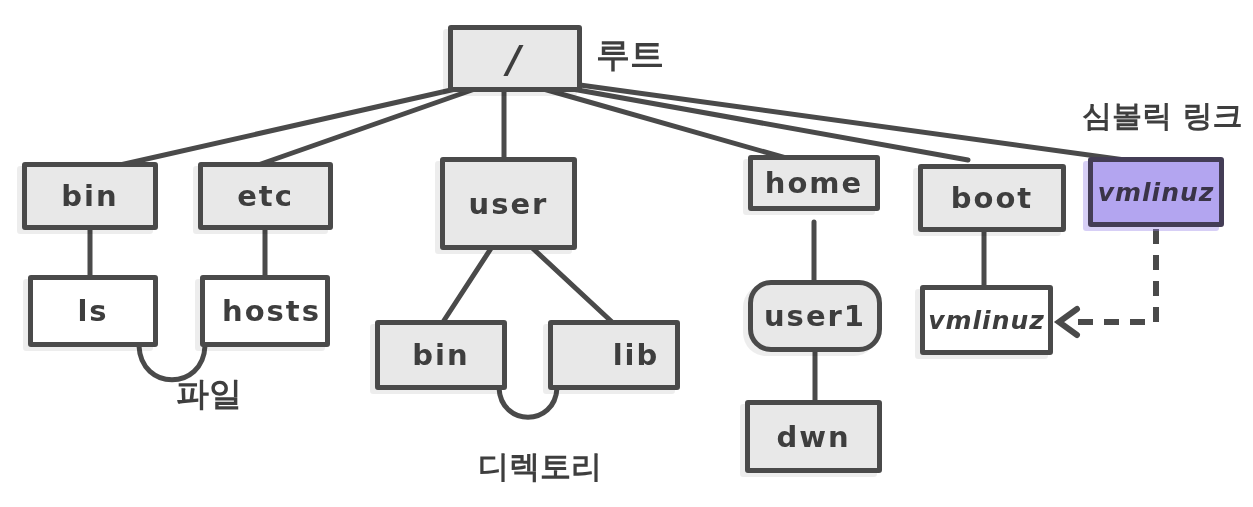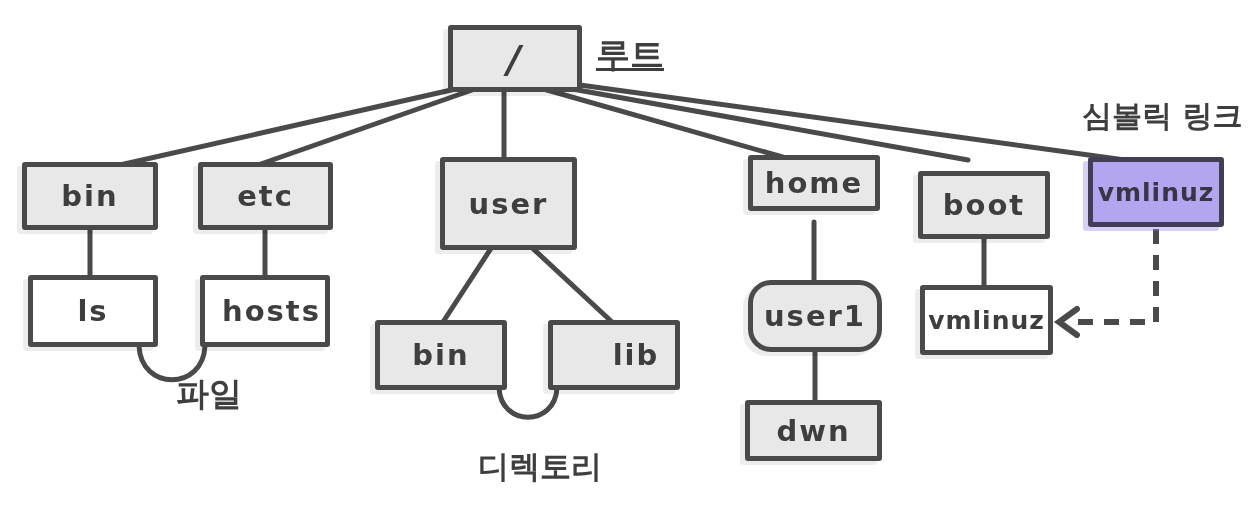--- a/index.html
+++ b/index.html
@@ -29,48 +29,48 @@
     z-index: 2;
   }
   .node--file { background: #ffffff; }
   .node--symlink {
     background: #b3a5f0;
     border-color: #443d56;
     color: #3a3447;
     box-shadow: -5px 4px 0 rgba(150,128,232,0.38);
   }
   .node--root { font-size: 38px; font-style: italic; }
-  .node--small { font-size: 25px; letter-spacing: 1px; }
+  .node--small { font-size: 25px; letter-spacing: 1px; font-style: italic; }
   .annotation {
     position: absolute;
     font-weight: bold;
     color: #3e3e3e;
     z-index: 3;
     white-space: nowrap;
   }
-  #ann-root      { left: 596px; top: 32px;  font-size: 34px; text-decoration: underline; }
+  #ann-root      { left: 596px; top: 32px;  font-size: 34px; }
   #ann-symlink   { left: 1082px; top: 96px; font-size: 30px; }
   #ann-file      { left: 176px; top: 372px; font-size: 33px; }
   #ann-directory { left: 478px; top: 422px; font-size: 31px; margin-top: 24px; }
 
   
   #node-root          { left: 448px; top: 25px;  width: 134px; height: 67px; }
   #node-bin           { left: 22px;  top: 162px; width: 136px; height: 68px; }
   #node-etc           { left: 198px; top: 162px; width: 135px; height: 68px; }
   #node-user          { left: 440px; top: 157px; width: 137px; height: 93px; }
   #node-home          { left: 748px; top: 155px; width: 132px; height: 56px; }
-  #node-boot          { left: 918px; top: 171px; width: 132px; height: 68px; }
+  #node-boot          { left: 918px; top: 164px; width: 148px; height: 68px; }
   #node-vmlinuz-link  { left: 1088px; top: 157px; width: 136px; height: 70px; }
   #node-ls            { left: 28px;  top: 275px; width: 130px; height: 72px; text-align: right; }
   #node-hosts         { left: 200px; top: 275px; width: 130px; height: 72px; padding-left: 13px; }
   #node-user-bin      { left: 375px; top: 320px; width: 132px; height: 70px; }
   #node-user-lib      { left: 548px; top: 320px; width: 132px; height: 70px; padding-left: 44px; }
   #node-user1         { left: 748px; top: 280px; width: 134px; height: 72px; border-radius: 23px; }
   #node-boot-vmlinuz  { left: 920px; top: 285px; width: 133px; height: 70px; }
-  #node-dwn           { left: 745px; top: 400px; width: 137px; height: 61px; }
+  #node-dwn           { left: 745px; top: 400px; width: 137px; height: 73px; }
 </style>
 </head>
 <body>
 
 <div id="canvas">
 
   <svg id="edges" width="1253" height="507" viewBox="0 0 1253 507">
     <g stroke="#4a4a4a" stroke-width="5" stroke-linecap="round" fill="none">
       <line x1="460" y1="88" x2="120" y2="165"></line>
       <line x1="472" y1="90" x2="258" y2="165"></line>

